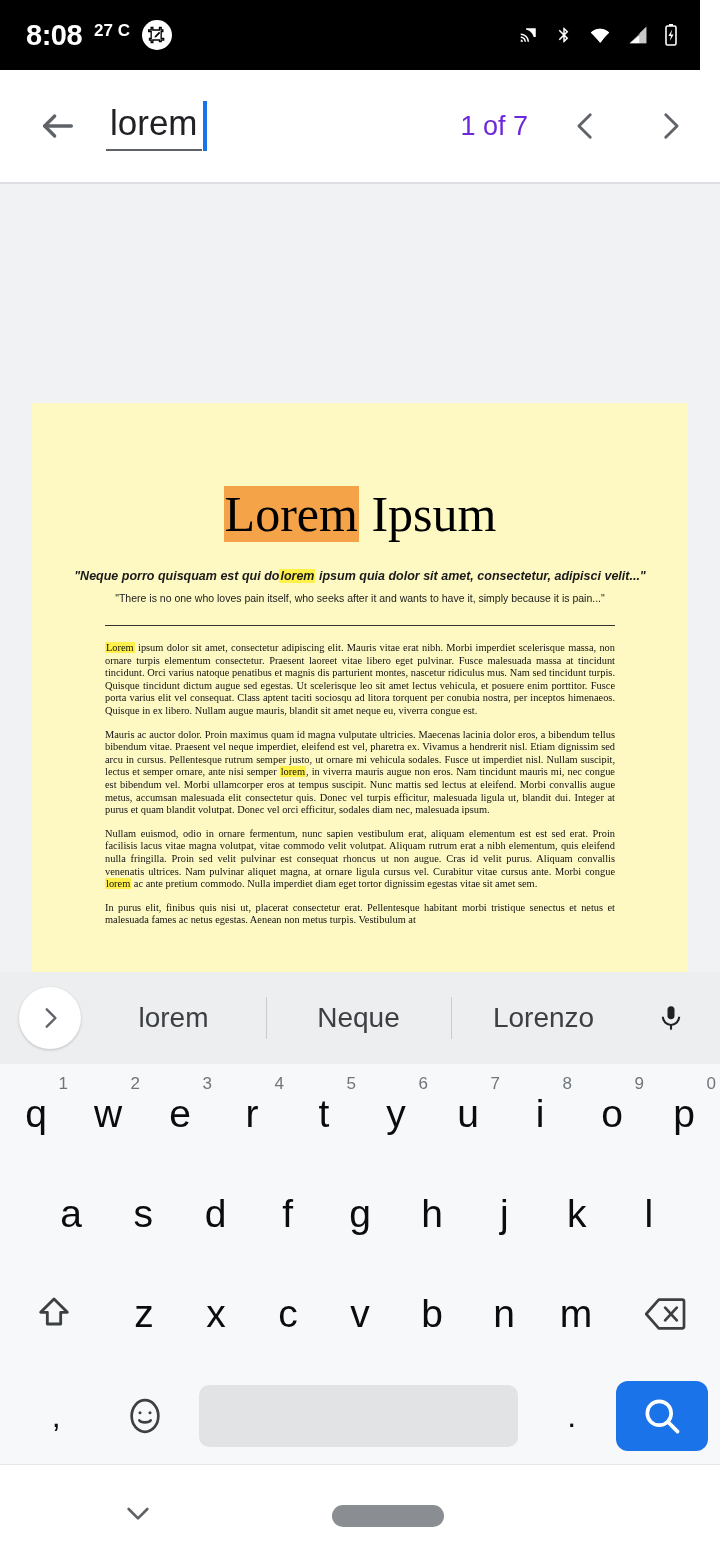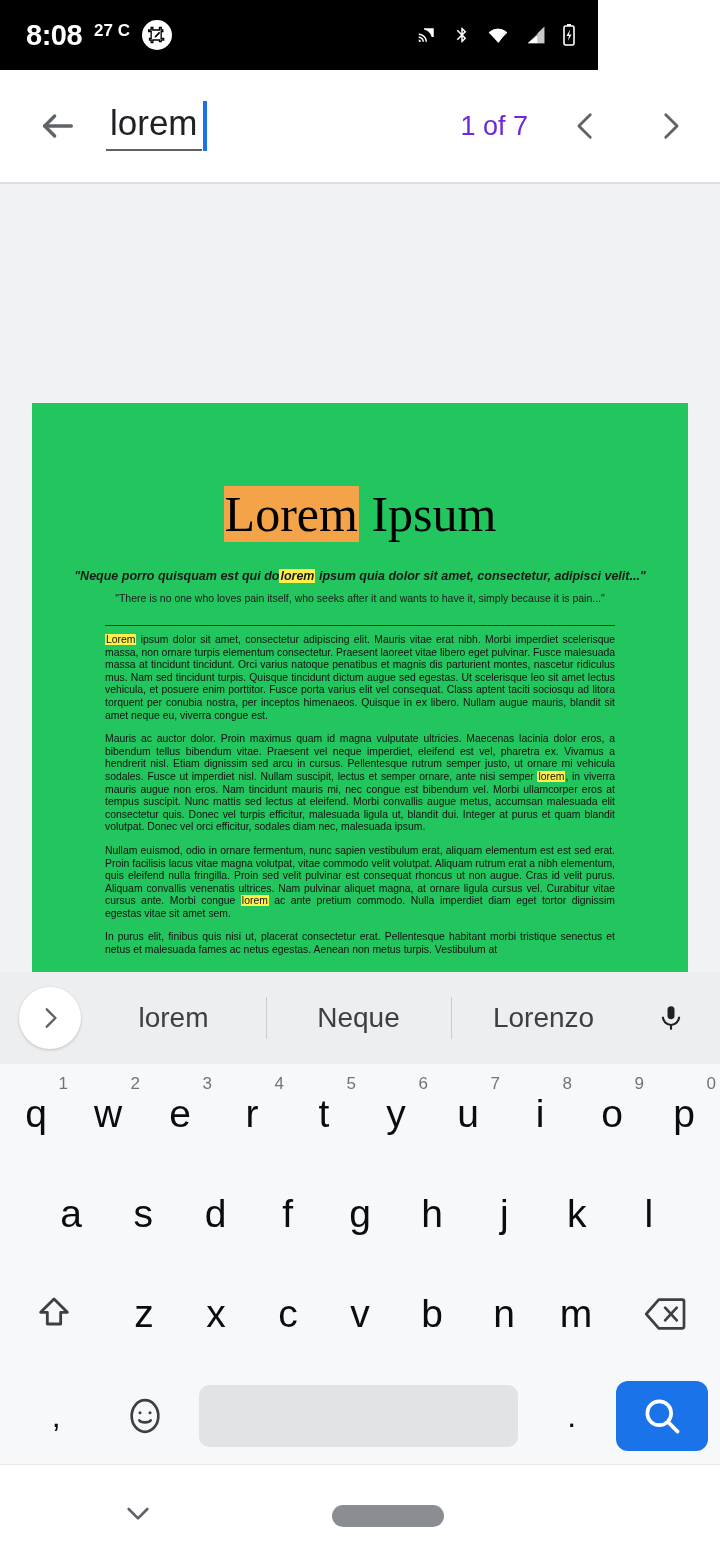--- a/index.html
+++ b/index.html
@@ -6,21 +6,21 @@
   html, body {
     width: 720px; height: 1560px;
     background: #ffffff;
     font-family: "Liberation Sans", sans-serif;
     overflow: hidden;
   }
   #app { position: relative; width: 720px; height: 1560px; }
 
   
   .statusbar {
-    position: absolute; top: 0; left: 0; width: 598px; height: 70px;
+    position: absolute; top: 0; left: 0; width: 700px; height: 70px;
     background: #000; color: #fff;
     display: flex; align-items: center;
   }
   .sb-left { display: flex; align-items: center; gap: 12px; padding-left: 26px; }
   .sb-time { font-size: 29px; font-weight: 700; letter-spacing: -0.5px; }
   .sb-temp { font-size: 17px; font-weight: 700; position: relative; top: -4px; }
   .sb-shot {
     width: 30px; height: 30px; border-radius: 50%; background: #fff;
     display: flex; align-items: center; justify-content: center;
   }
@@ -47,38 +47,38 @@
   
   .viewer {
     position: absolute; top: 182px; left: 0; width: 720px; height: 790px;
     background: #f1f2f4; overflow: hidden;
   }
   .viewer-topline { position:absolute; top:0; left:0; width:720px; height:2px; background:#dddfe2; }
 
   
   .page {
     position: absolute; top: 221px; left: 32px; width: 656px; height: 570px;
-    background: #22c55e;
+    background: #fef9c3;
   }
   .doc-title {
     text-align: center; font-family: "Liberation Serif", serif;
     font-size: 50px; color: #000; margin-top: 86px; line-height: 1;
   }
   .hl-active { background: #f4a349; padding: 0 1px; }
   .hl { background: #fff04a; padding: 0 1px; }
 
   .quote1 {
     text-align: center; font-style: italic; font-weight: bold;
     font-size: 12.5px; color: #1a1a1a; margin-top: 30px;
   }
   .quote2 {
     text-align: center; font-size: 10.5px; color: #1a1a1a; margin-top: 9px;
   }
   .rule { height: 1px; background: #333; margin: 21px 73px 0 73px; }
-  .body-col { margin: 8px 73px; }
+  .body-col { margin: 16px 73px; font-family: Liberation Serif, serif; }
   .para {
     font-size: 10.4px; line-height: 12.6px; color: #111;
     text-align: justify; margin-top: 11px;
   }
   .para:first-of-type { margin-top: 7px; }
 
   
   .keyboard {
     position: absolute; top: 972px; left: 0; width: 720px; height: 492px;
     background: #f7f8fa;

